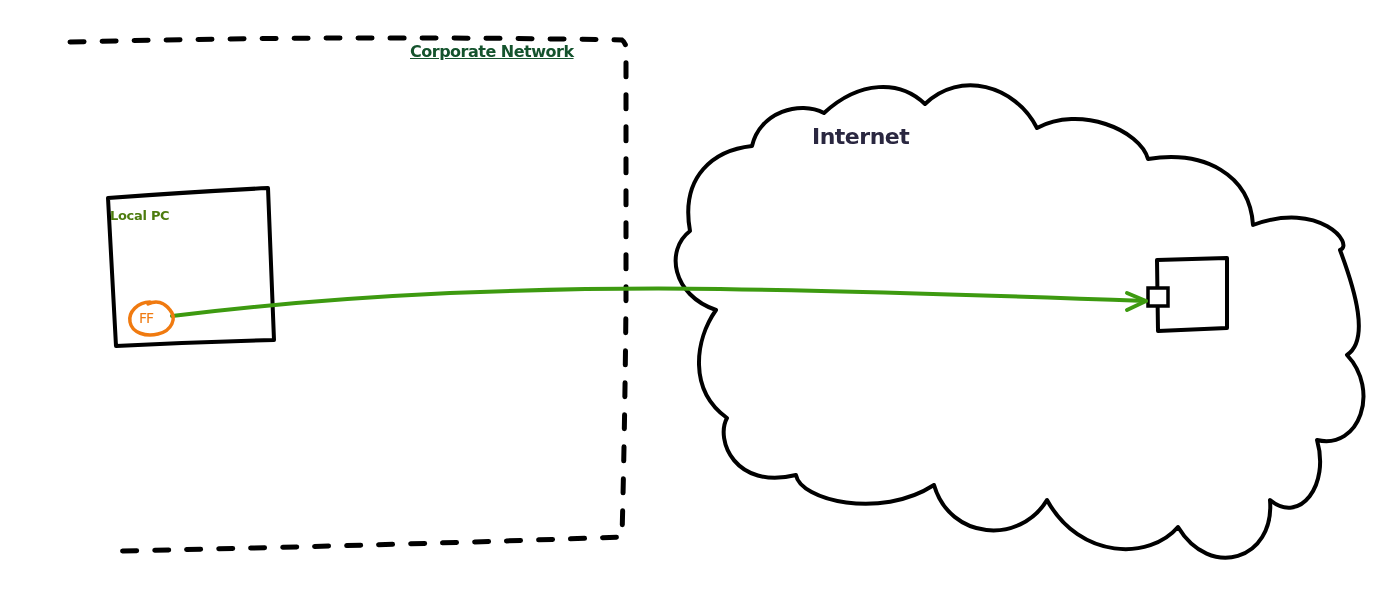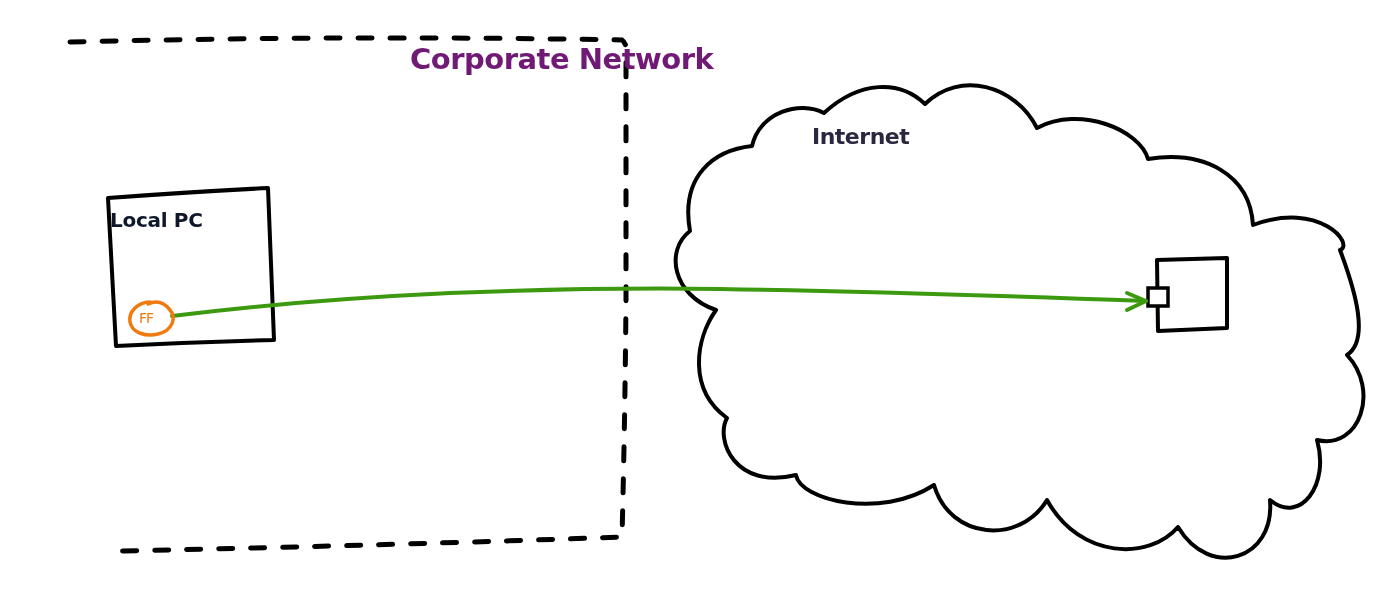--- a/index.html
+++ b/index.html
@@ -1,20 +1,20 @@
 <!DOCTYPE html>
 <html><head>
   <meta charset="utf-8">
   <style>
     html, body { margin: 0; padding: 0; background: #ffffff; }
     body { width: 1400px; height: 600px; position: relative; overflow: hidden; font-family: "DejaVu Sans", sans-serif; }
     svg { position: absolute; left: 0; top: 0; }
     .label { position: absolute; font-family: "DejaVu Sans", sans-serif; font-weight: bold; white-space: nowrap; }
-    .corp-label { left: 410px; top: 42px; font-size: 29px; color: #701a75; letter-spacing: -0.5px; }
-    .pc-label { left: 110px; top: 208px; font-size: 20px; color: #0f172a; letter-spacing: -0.3px; }
+    .corp-label { left: 410px; top: 42px; font-size: 16px; color: #14532d; letter-spacing: -0.5px; text-decoration: underline; }
+    .pc-label { left: 110px; top: 208px; font-size: 13px; color: #4d7c0f; letter-spacing: -0.3px; }
     .inet-label { left: 812px; top: 124px; font-size: 22px; color: #2a2740; letter-spacing: -0.5px; text-align: right; }
     .ff-label { left: 139px; top: 310px; font-size: 14px; color: #f07a10; font-weight: normal; letter-spacing: -1px; }
   </style>
 </head>
 <body>
 
 <svg width="1400" height="600" viewBox="0 0 1400 600">
 
   <path d="M 70 42 Q 350 35 622 40 Q 628 44 626 60 L 626 300 Q 625 420 622 537 Q 400 545 122 551" fill="none" stroke="#000" stroke-width="5" stroke-linecap="round" stroke-dasharray="14 18"></path>
 

